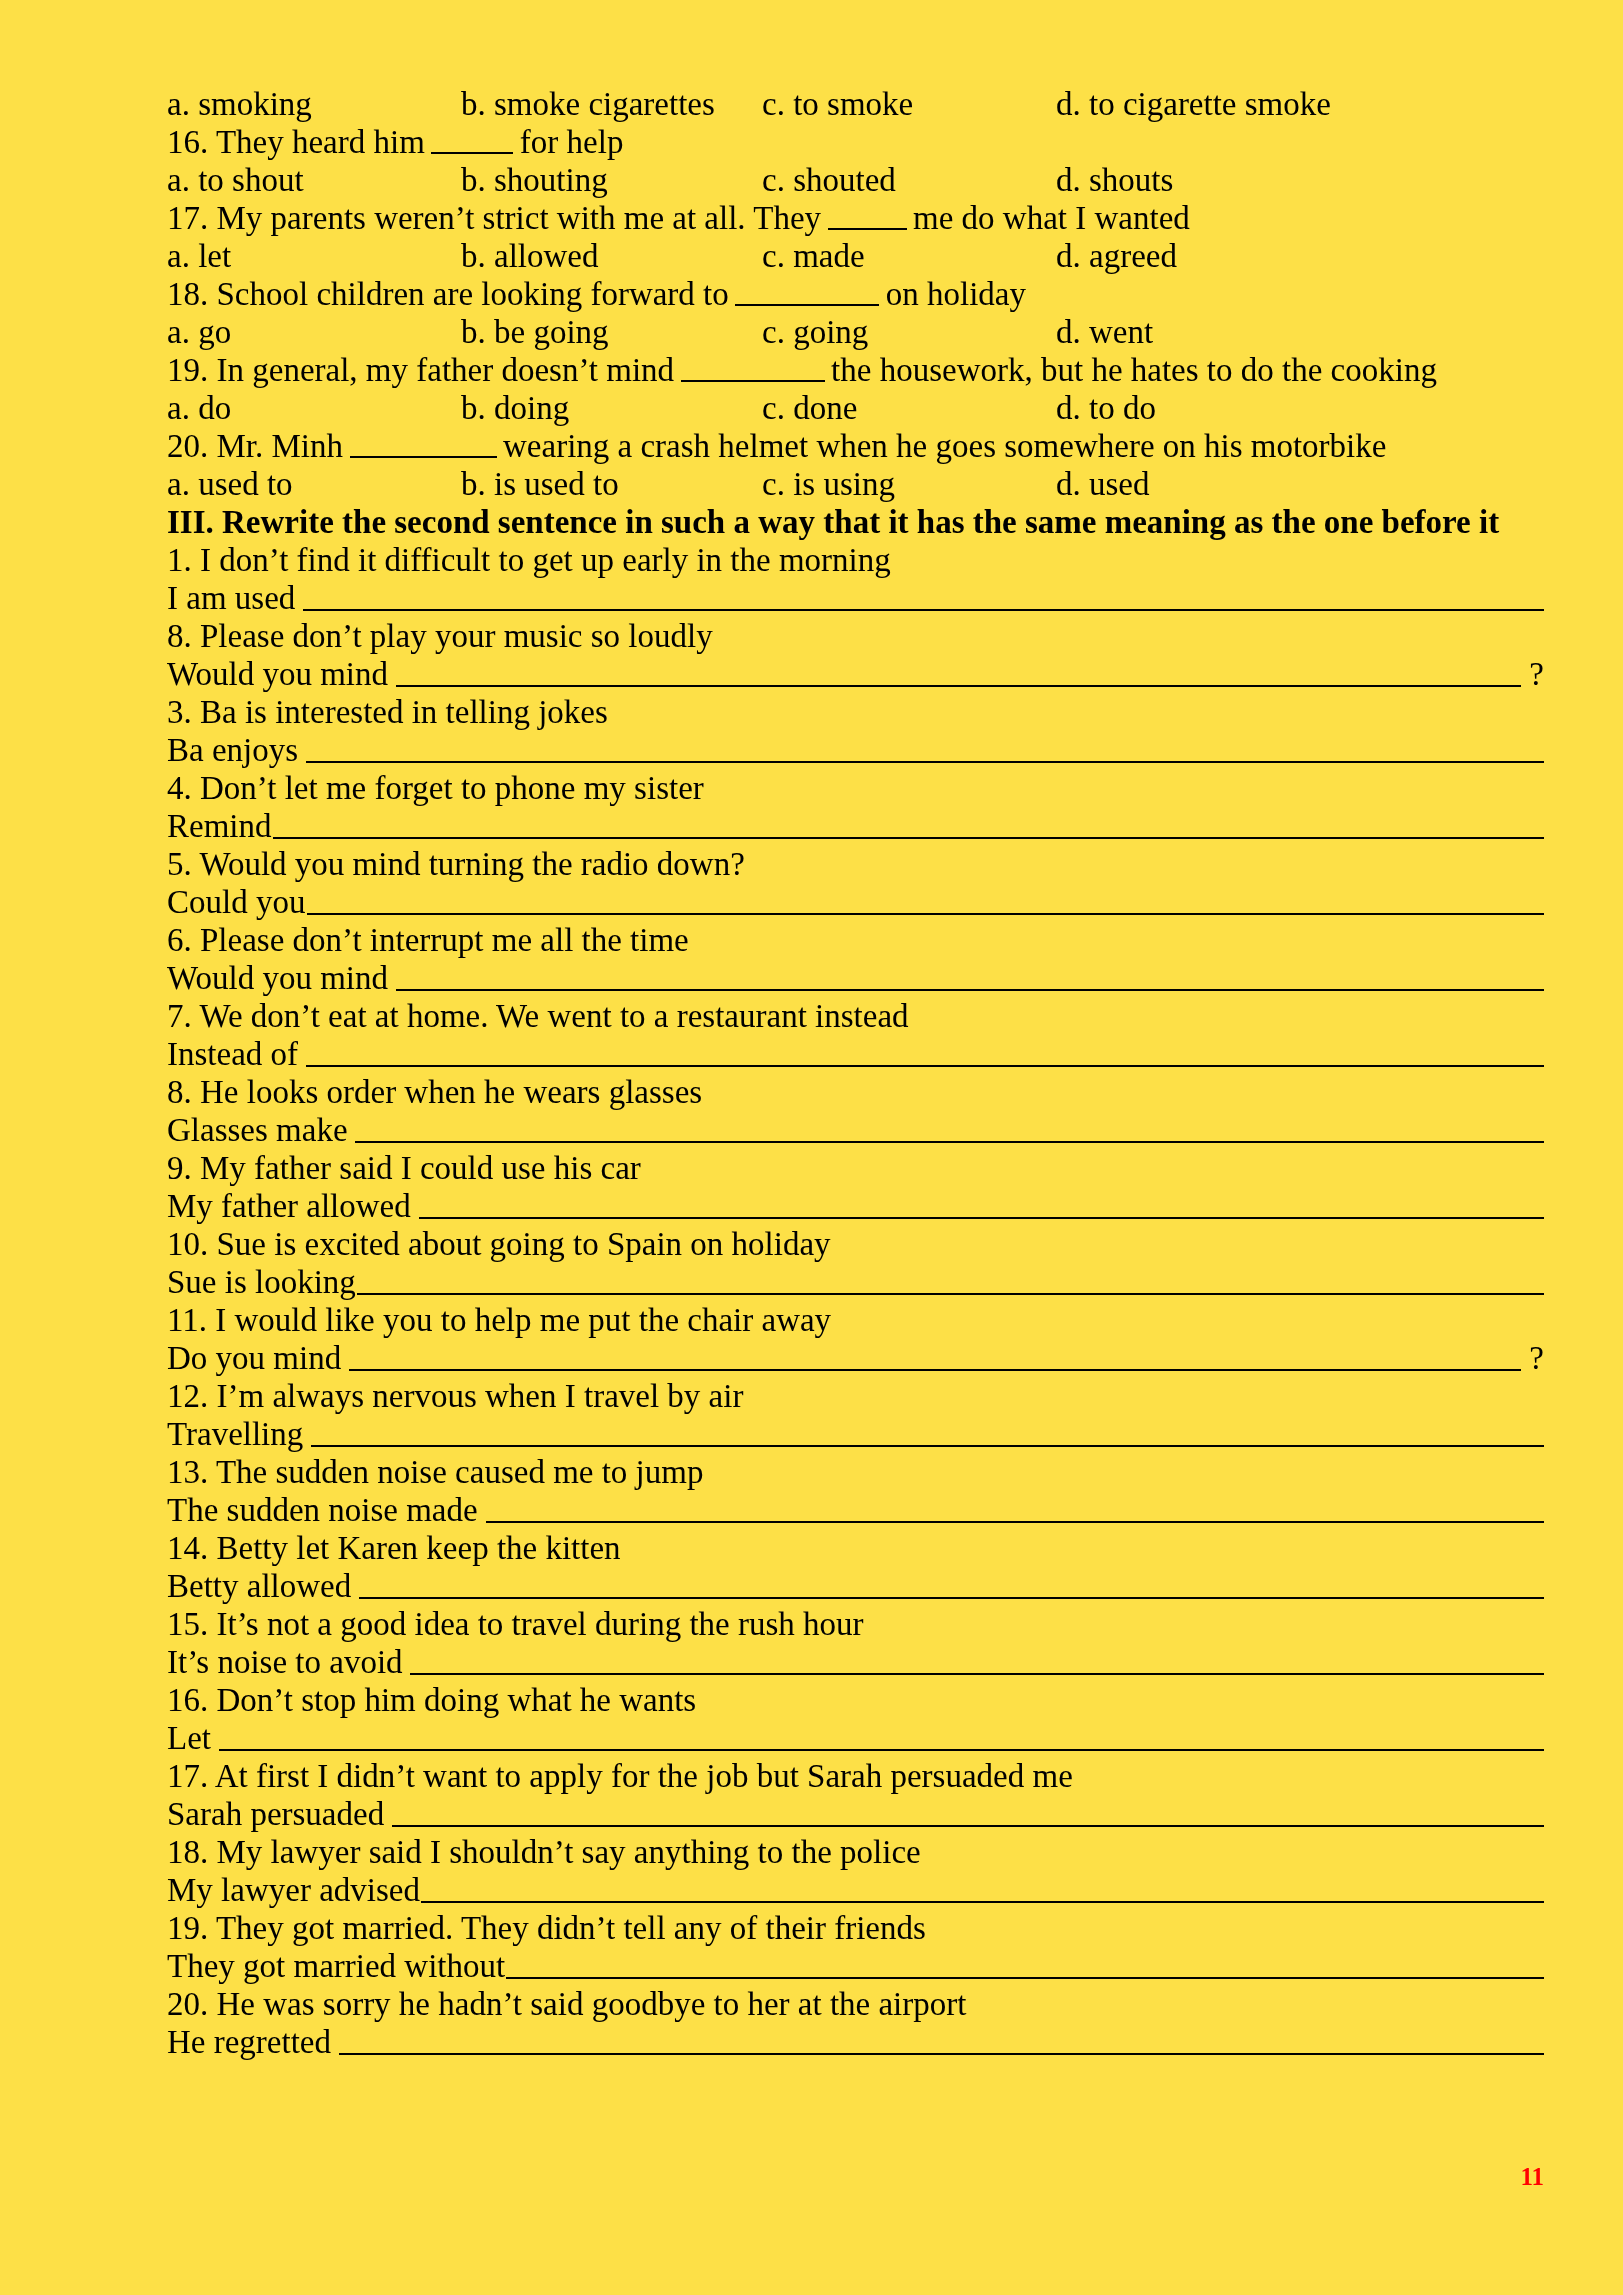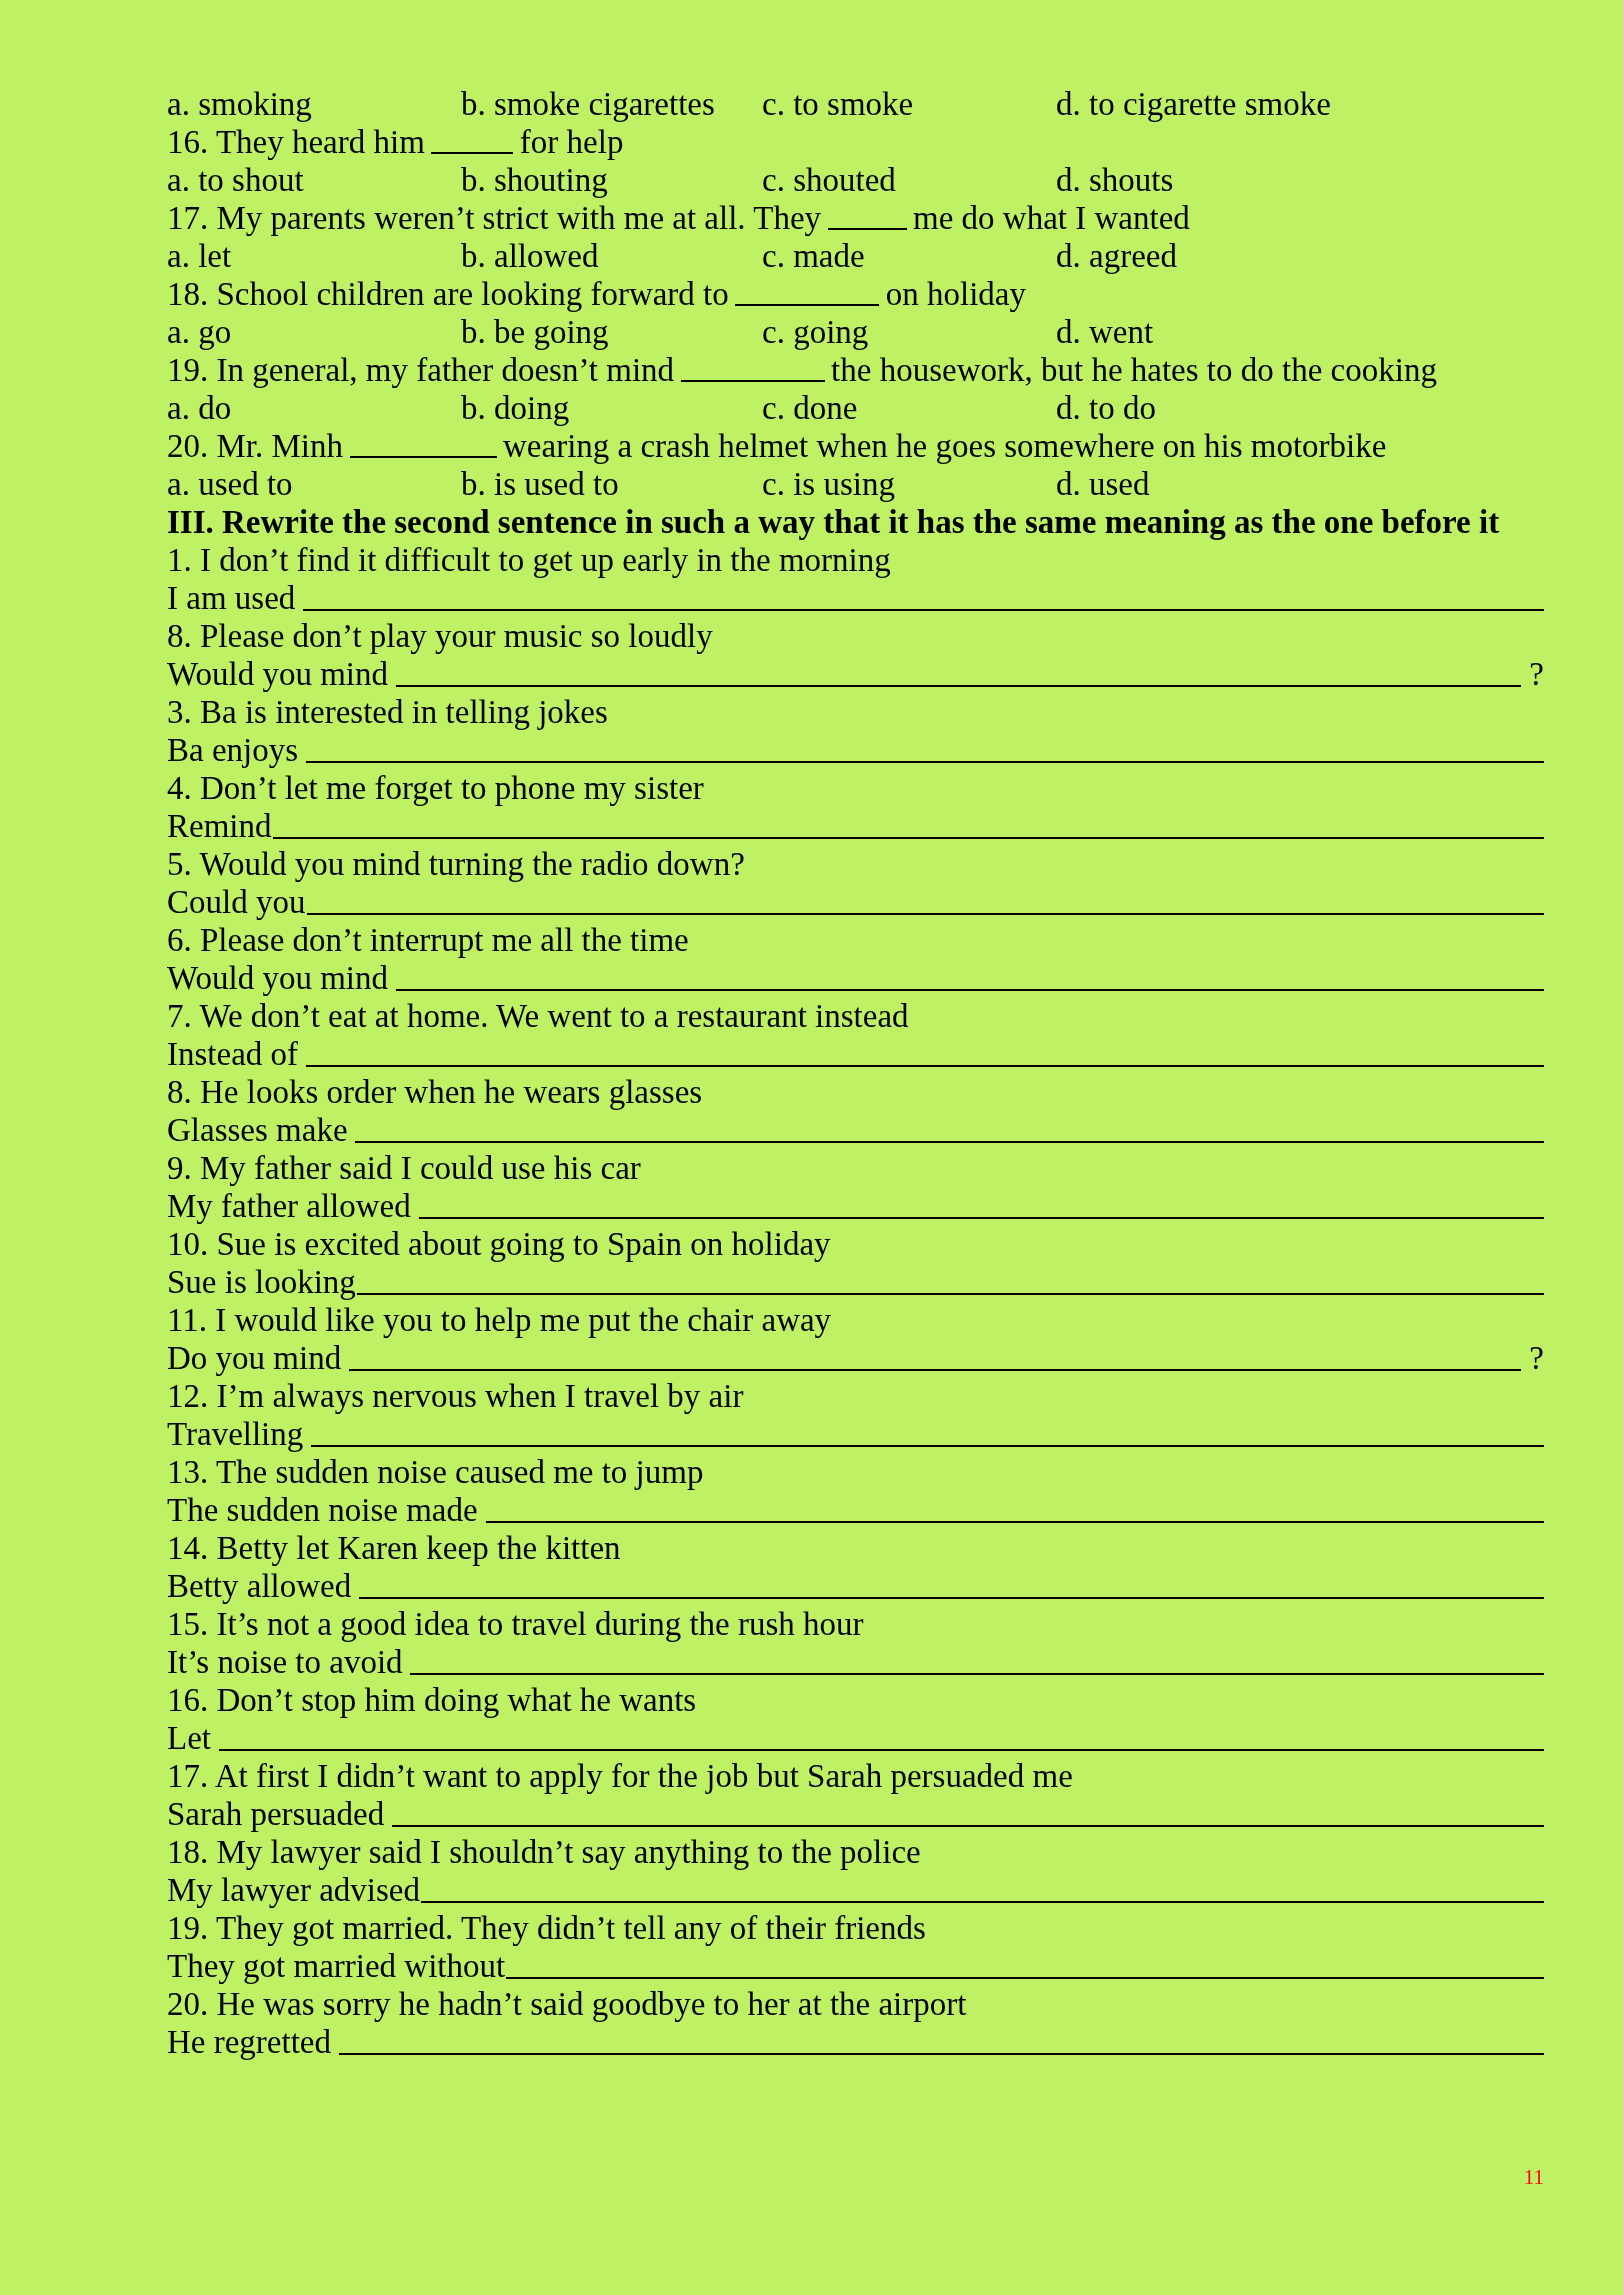--- a/index.html
+++ b/index.html
@@ -1,20 +1,20 @@
 <!DOCTYPE html>
 <html style="font-size:10.5px"><head>
 <meta charset="utf-8">
 <style>
   html,body { margin:0; padding:0; background:#ffffff; }
   .page {
     position: relative;
     width: 1623px;
     height: 2295px;
-    background: #bef264;
+    background: #fde047;
     color: #000000;
     font-family: "Liberation Serif", "DejaVu Serif", serif;
     font-size: 33px;
     line-height: 38px;
     overflow: hidden;
   }
   .content {
     position: absolute;
     left: 167px;
     top: 85px;
@@ -52,22 +52,22 @@
     background: #000;
     margin: 0 0 5.9px 7.9px;
   }
   .rw-answer .rule.tight { margin-left: 1.3px; }
   .rw-answer .suffix { flex: 0 0 auto; margin-left: 7.9px; }
 
   .page-number {
     position: absolute;
     top: 2158px;
     right: 79px;
-    font-size: 21px;
-    font-weight: 400;
+    font-size: 25px;
+    font-weight: 700;
     color: #ff0000;
   }
 </style>
 </head>
 <body>
 
 <div class="page">
   <div class="content">
     <div id="part2-rows">
   <div class="row options-row">

